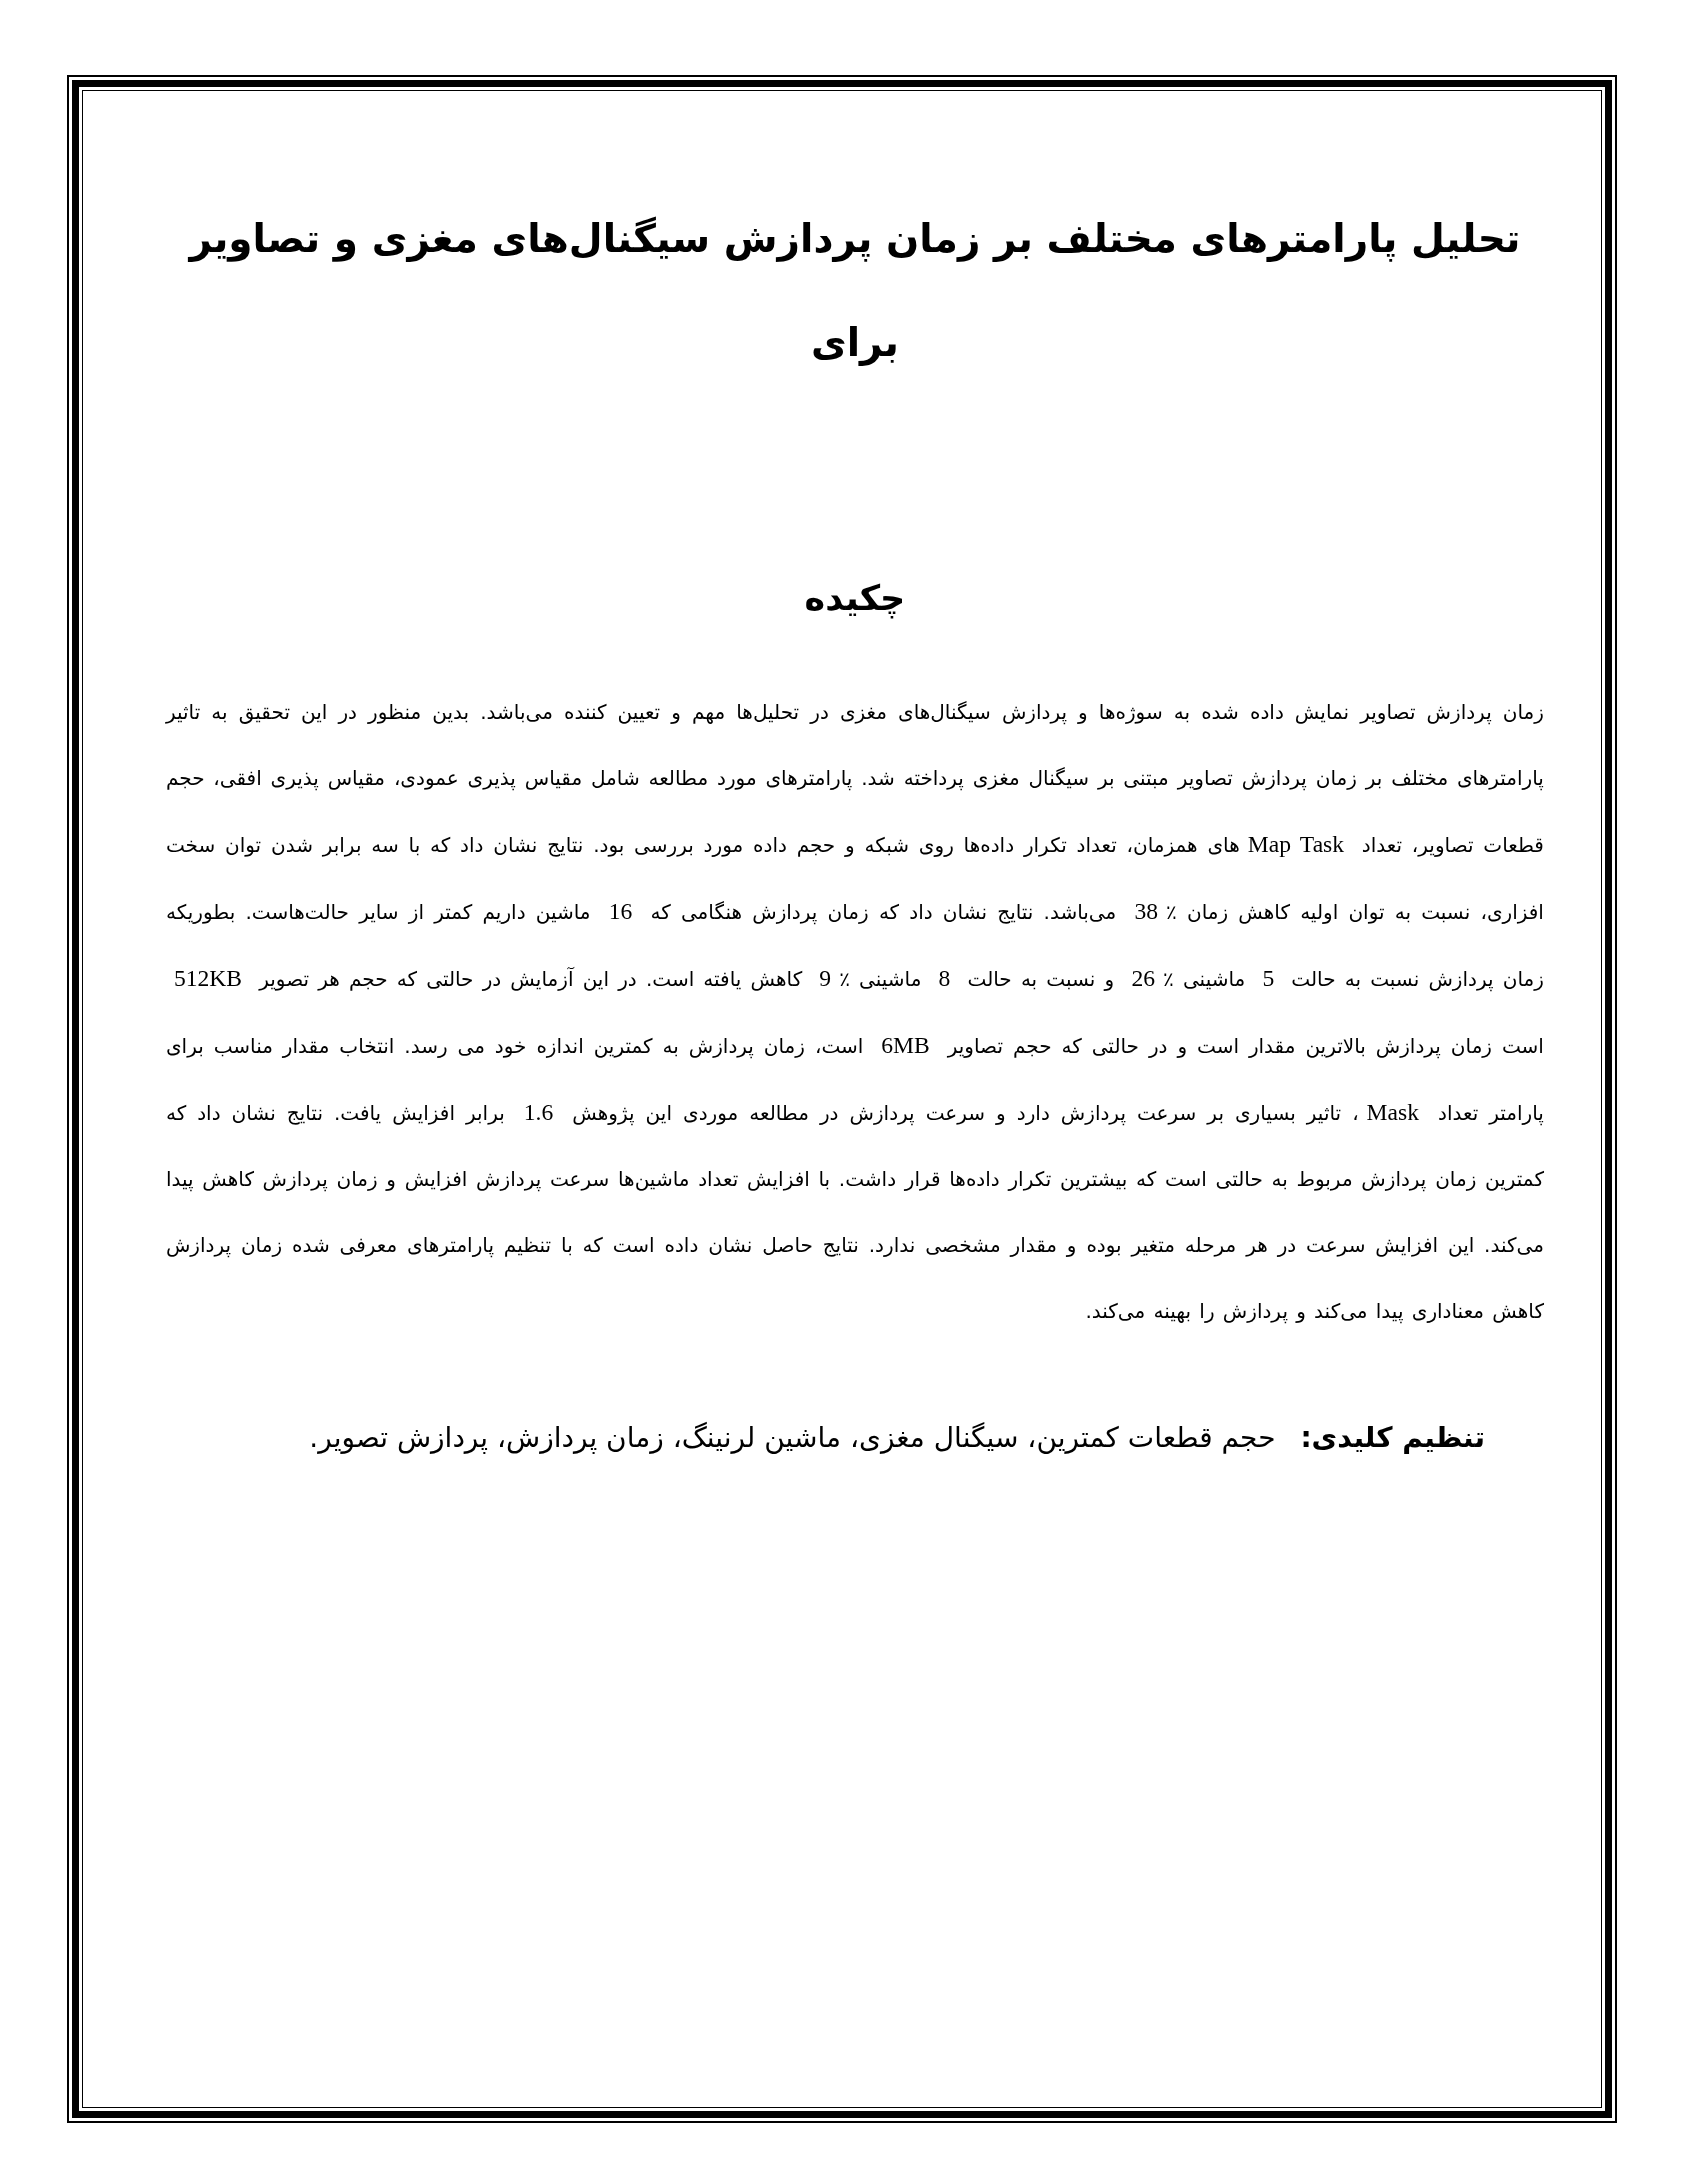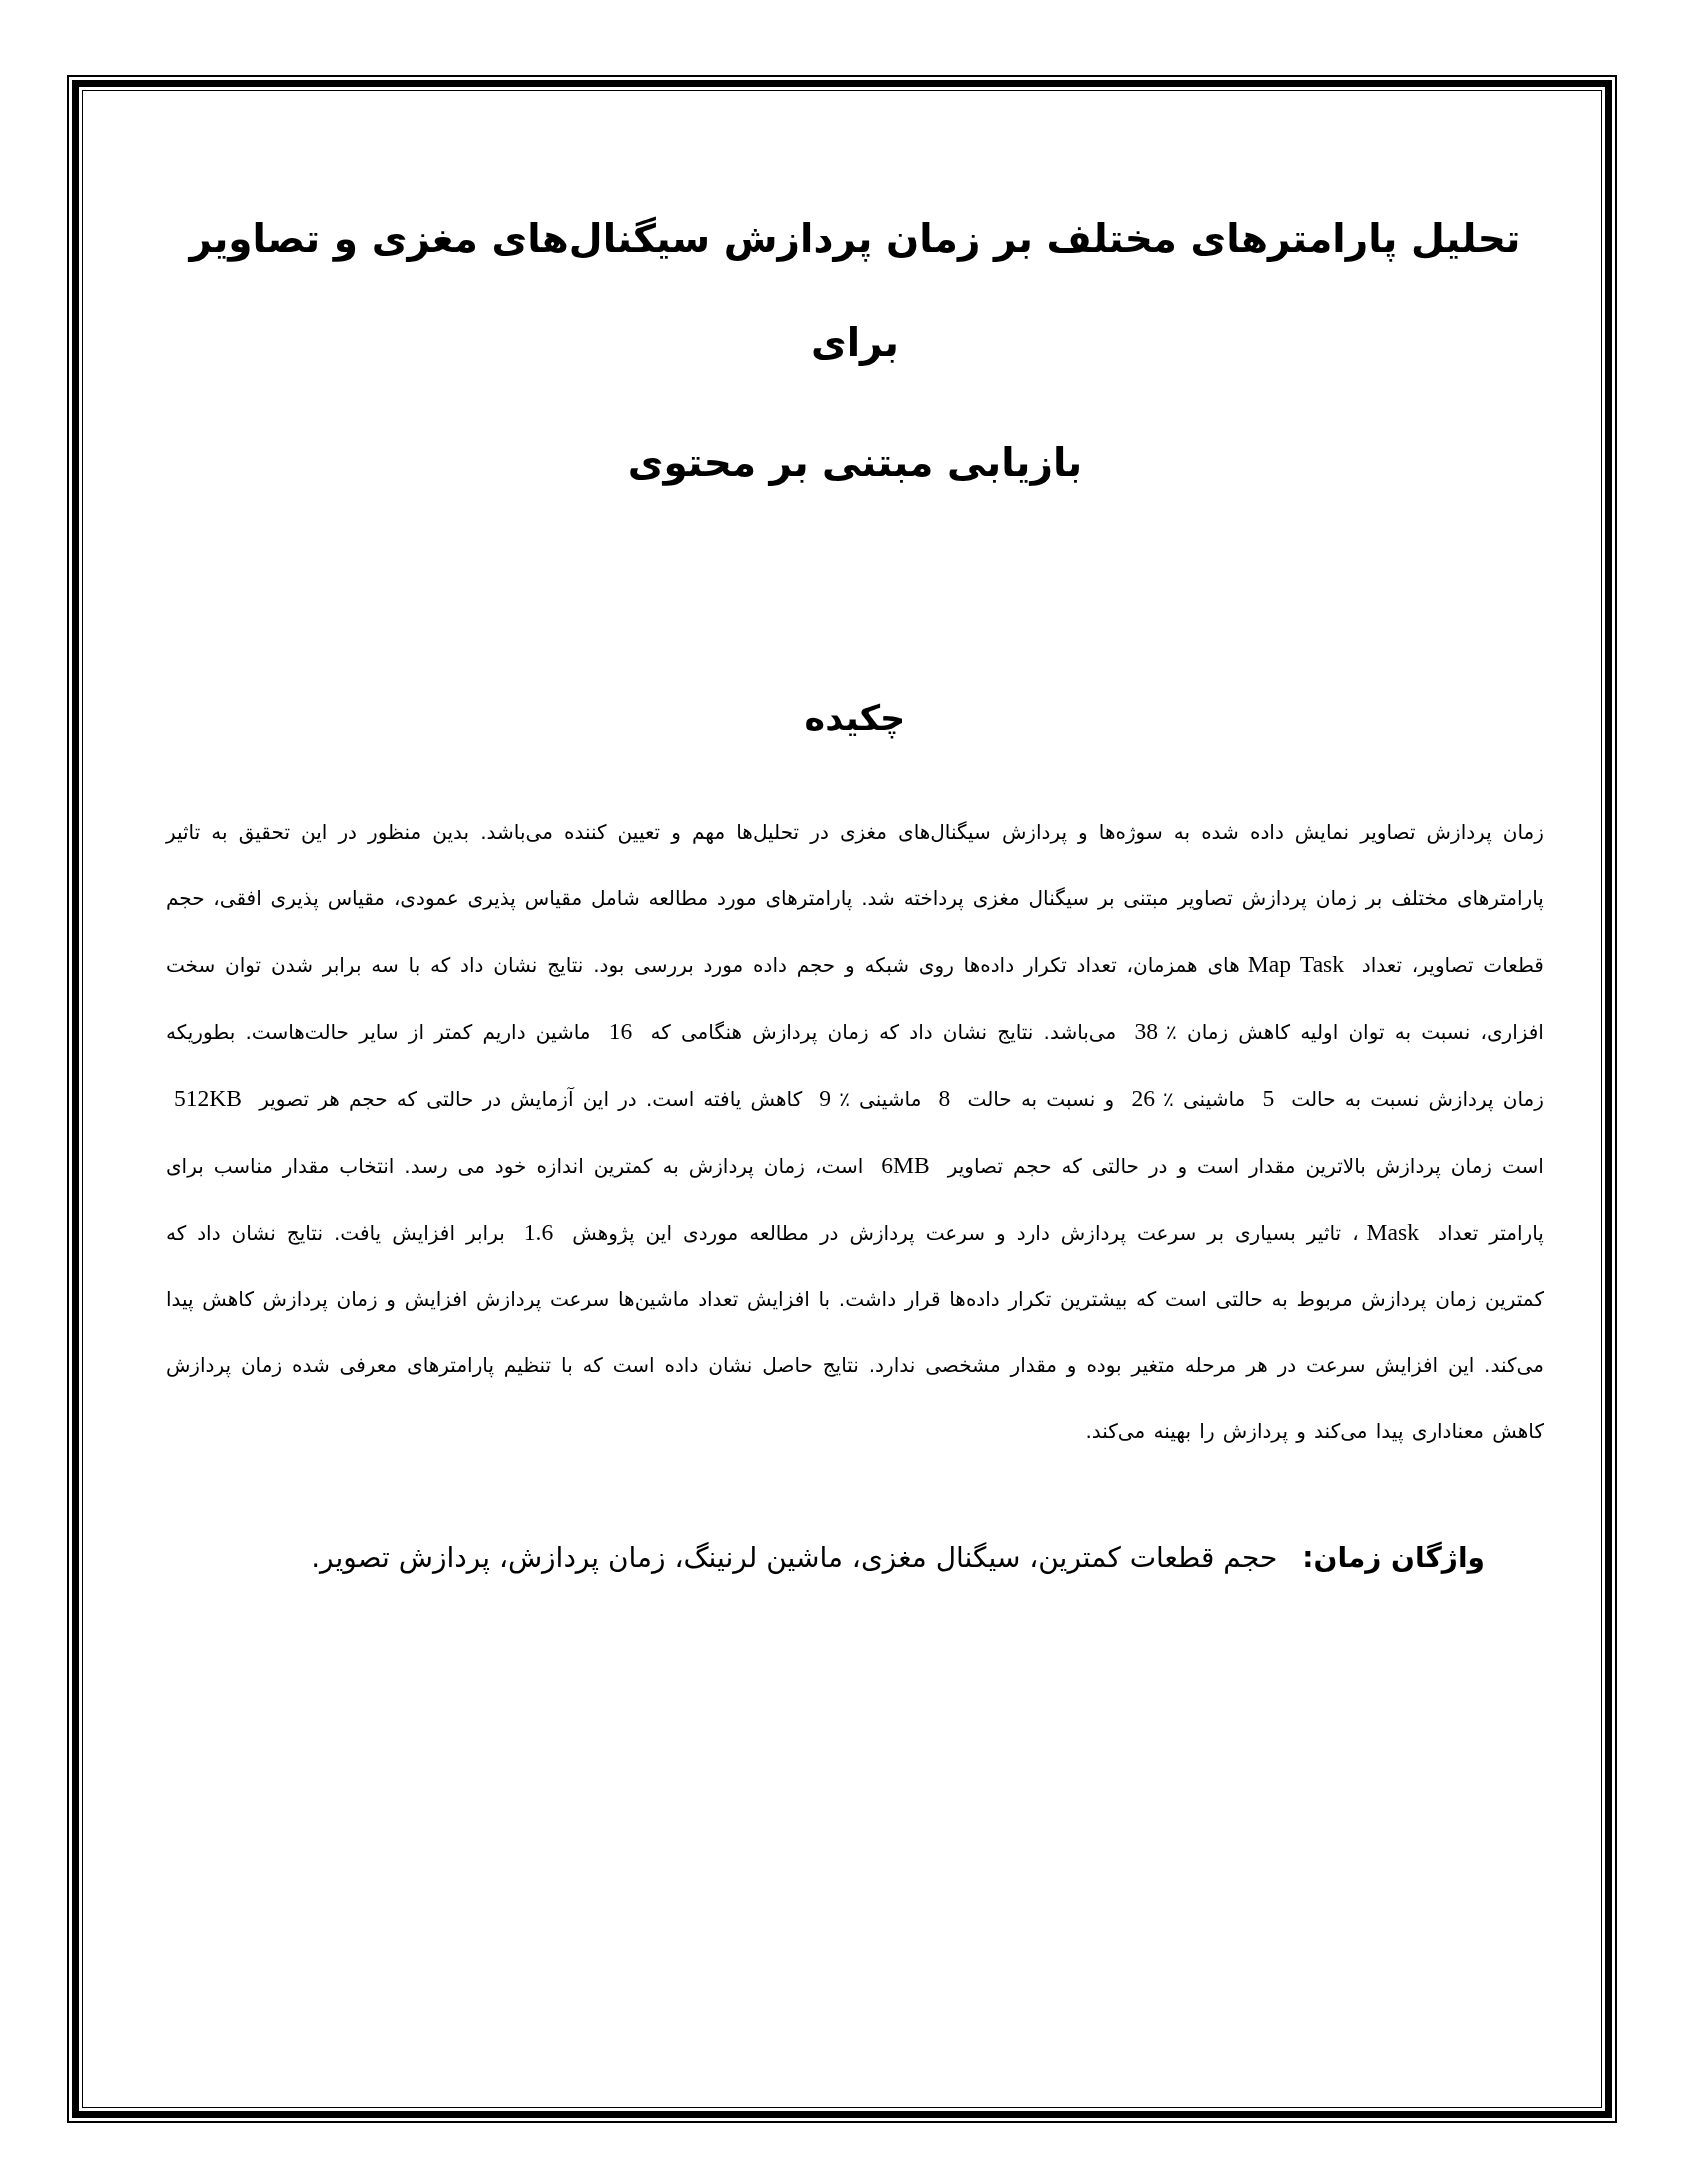--- a/index.html
+++ b/index.html
@@ -97,29 +97,28 @@
 <div class="page">
 
   <div class="frame">
     <div class="frame-mid">
       <div class="frame-inner">
 
         <div class="content">
 
           <div class="doc-title">
             <div>تحلیل پارامترهای مختلف بر زمان پردازش سیگنال‌های مغزی و تصاویر برای</div>
-            <div>بازیابی مبتنی بر محتوی</div>
           </div>
 
           <div class="abstract-heading">چکیده</div>
 
           <p class="abstract-body">زمان پردازش تصاویر نمایش داده شده به سوژه‌ها و پردازش سیگنال‌های مغزی در تحلیل‌ها مهم و تعیین کننده می‌باشد. بدین منظور در این تحقیق به تاثیر پارامترهای مختلف بر زمان پردازش تصاویر مبتنی بر سیگنال مغزی پرداخته شد. پارامترهای مورد مطالعه شامل مقیاس پذیری عمودی، مقیاس پذیری افقی، حجم قطعات تصاویر، تعداد <span class="latin">Map Task</span>های همزمان، تعداد تکرار داده‌ها روی شبکه و حجم داده مورد بررسی بود. نتایج نشان داد که با سه برابر شدن توان سخت افزاری، نسبت به توان اولیه کاهش زمان ٪<span class="latin">38</span> می‌باشد. نتایج نشان داد که زمان پردازش هنگامی که <span class="latin">16</span> ماشین داریم کمتر از سایر حالت‌هاست. بطوریکه زمان پردازش نسبت به حالت <span class="latin">5</span> ماشینی ٪<span class="latin">26</span> و نسبت به حالت <span class="latin">8</span> ماشینی ٪<span class="latin">9</span> کاهش یافته است. در این آزمایش در حالتی که حجم هر تصویر <span class="latin">512KB</span> است زمان پردازش بالاترین مقدار است و در حالتی که حجم تصاویر <span class="latin">6MB</span> است، زمان پردازش به کمترین اندازه خود می رسد. انتخاب مقدار مناسب برای پارامتر تعداد <span class="latin">Mask</span>، تاثیر بسیاری بر سرعت پردازش دارد و سرعت پردازش در مطالعه موردی این پژوهش <span class="latin">1.6</span> برابر افزایش یافت. نتایج نشان داد که کمترین زمان پردازش مربوط به حالتی است که بیشترین تکرار داده‌ها قرار داشت. با افزایش تعداد ماشین‌ها سرعت پردازش افزایش و زمان پردازش کاهش پیدا می‌کند. این افزایش سرعت در هر مرحله متغیر بوده و مقدار مشخصی ندارد. نتایج حاصل نشان داده است که با تنظیم پارامترهای معرفی شده زمان پردازش کاهش معناداری پیدا می‌کند و پردازش را بهینه می‌کند.</p>
 
           <p class="keywords">
-            <span class="kw-label">واژگان زمان:</span><span> حجم قطعات کمترین، سیگنال مغزی، ماشین لرنینگ، زمان پردازش، پردازش تصویر.</span>
+            <span class="kw-label">تنظیم کلیدی:</span><span> حجم قطعات کمترین، سیگنال مغزی، ماشین لرنینگ، زمان پردازش، پردازش تصویر.</span>
           </p>
 
         </div>
 
       </div>
     </div>
   </div>
 
 </div>
 

